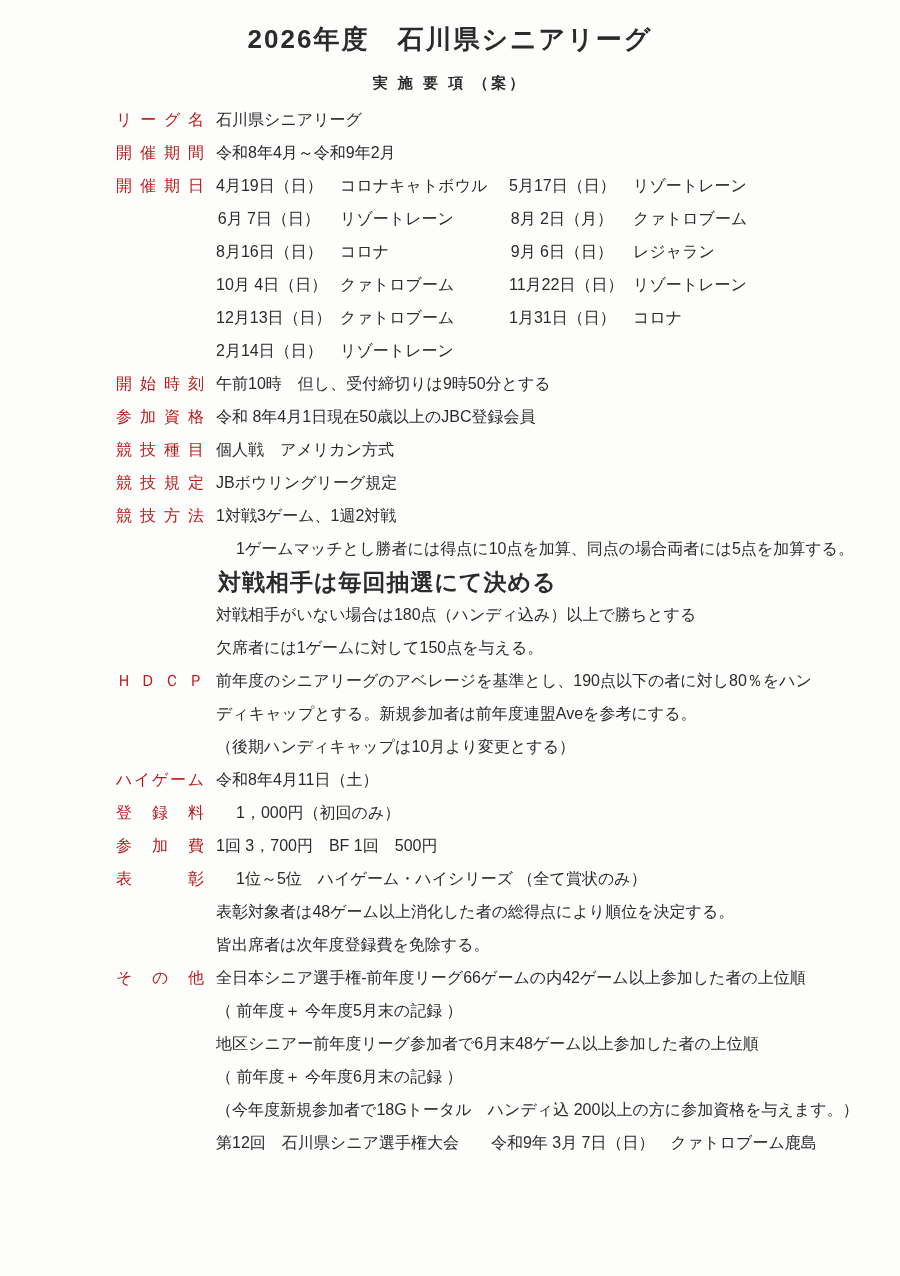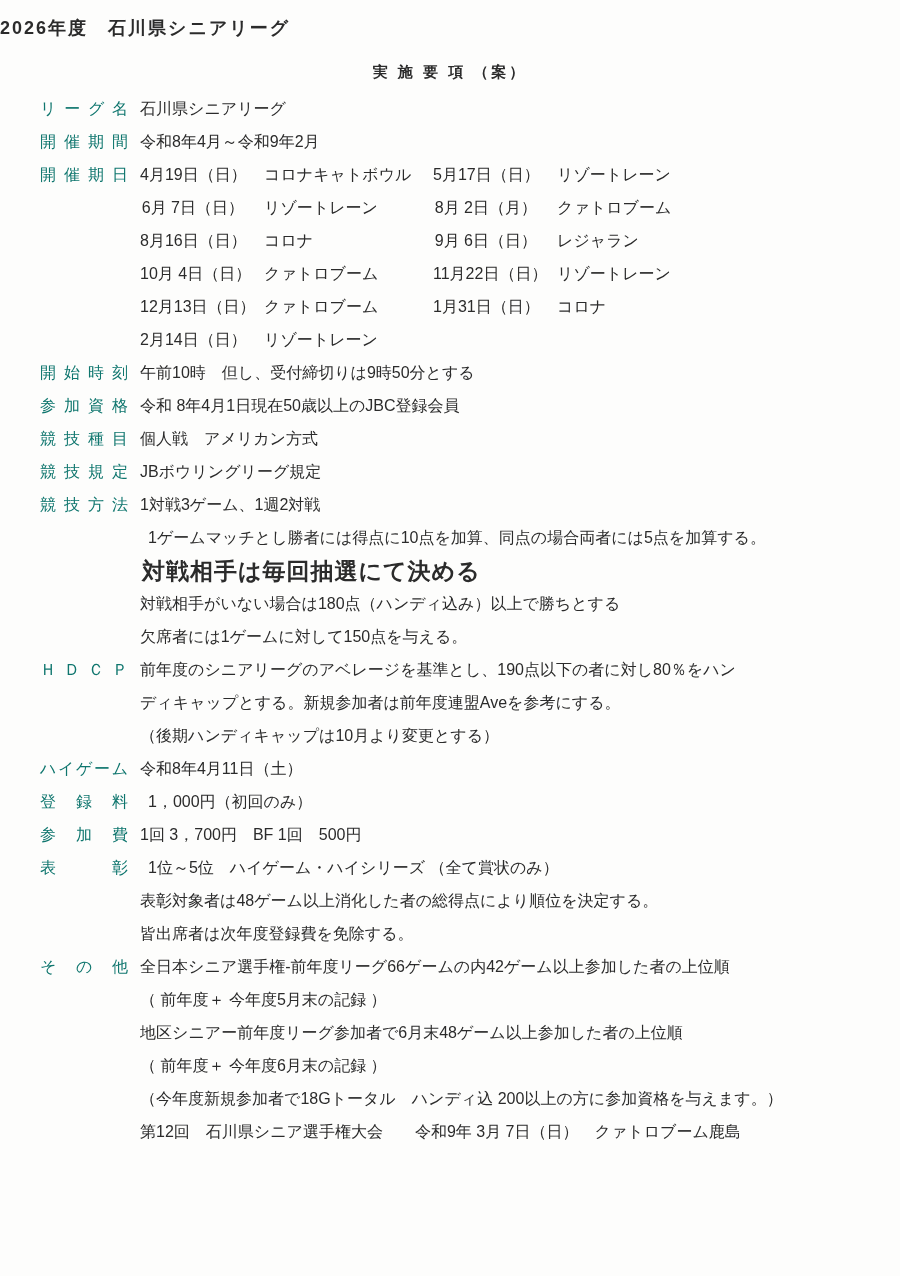--- a/index.html
+++ b/index.html
@@ -7,22 +7,23 @@
     position:relative;
     width:900px;
     height:1276px;
     background:#fdfdfc;
     overflow:hidden;
     font-family:"Liberation Sans","DejaVu Sans",sans-serif;
     color:#2b2b2b;
     -webkit-font-smoothing:antialiased;
   }
   .title {
-    padding-top:13px;
-    font-size:18px;
+    padding-top:24px;
+    text-align:center;
+    font-size:26px;
     line-height:30px;
     font-weight:bold;
     letter-spacing:2px;
   }
   .subtitle {
     margin-top:16px;
     text-align:center;
     font-size:15px;
     line-height:26px;
     font-weight:bold;
@@ -31,31 +32,31 @@
   }
   .content { margin-top:8px; }
   .row {
     display:flex;
     align-items:center;
     height:33px;
     font-size:16px;
   }
   .label {
     flex:0 0 88px;
-    margin-left:40px;
+    margin-left:116px;
     text-align:justify;
     text-align-last:justify;
     white-space:normal;
-    color:#0f766e;
+    color:#b91c1c;
   }
   .value {
     margin-left:12px;
     white-space:pre;
   }
-  .value.indent { margin-left:20px;text-align:right; }
+  .value.indent { margin-left:32px;text-align:right; }
   .value.highlight {
     font-size:23px;
     font-weight:bold;
     letter-spacing:1px;
     margin-left:14px;
   }
   .sched { display:flex; }
   .cell { display:inline-flex; }
   .cell.left { width:293px; }
   .sd { display:inline-block; width:104px; text-align:right; white-space:pre; }

